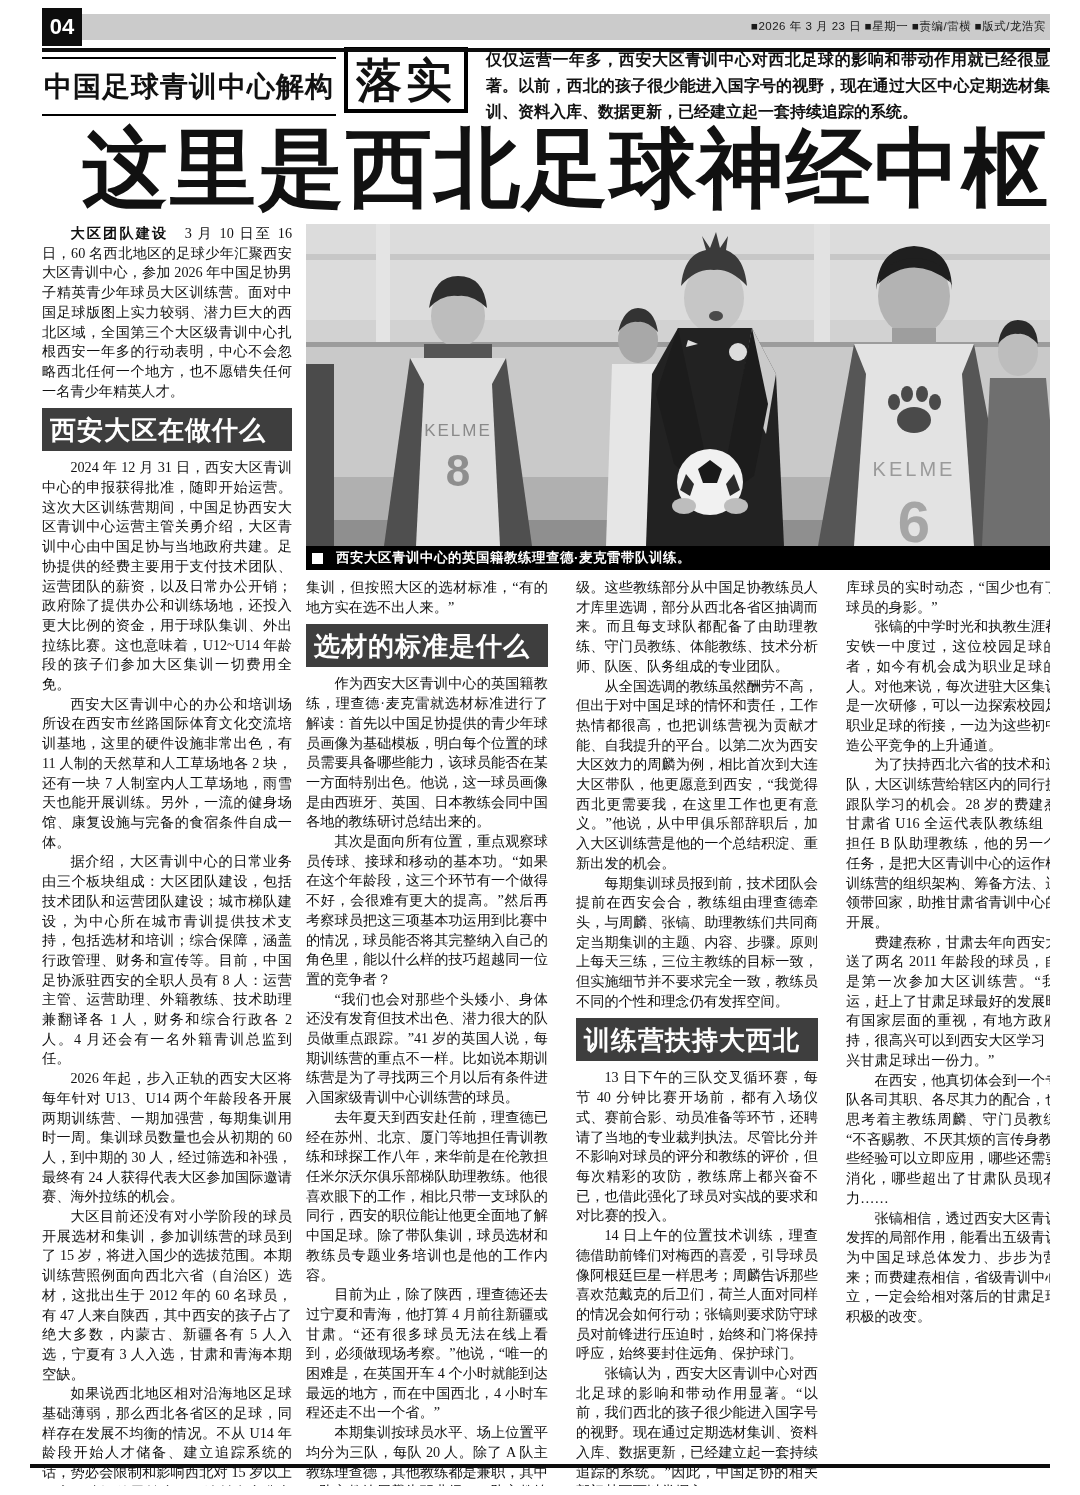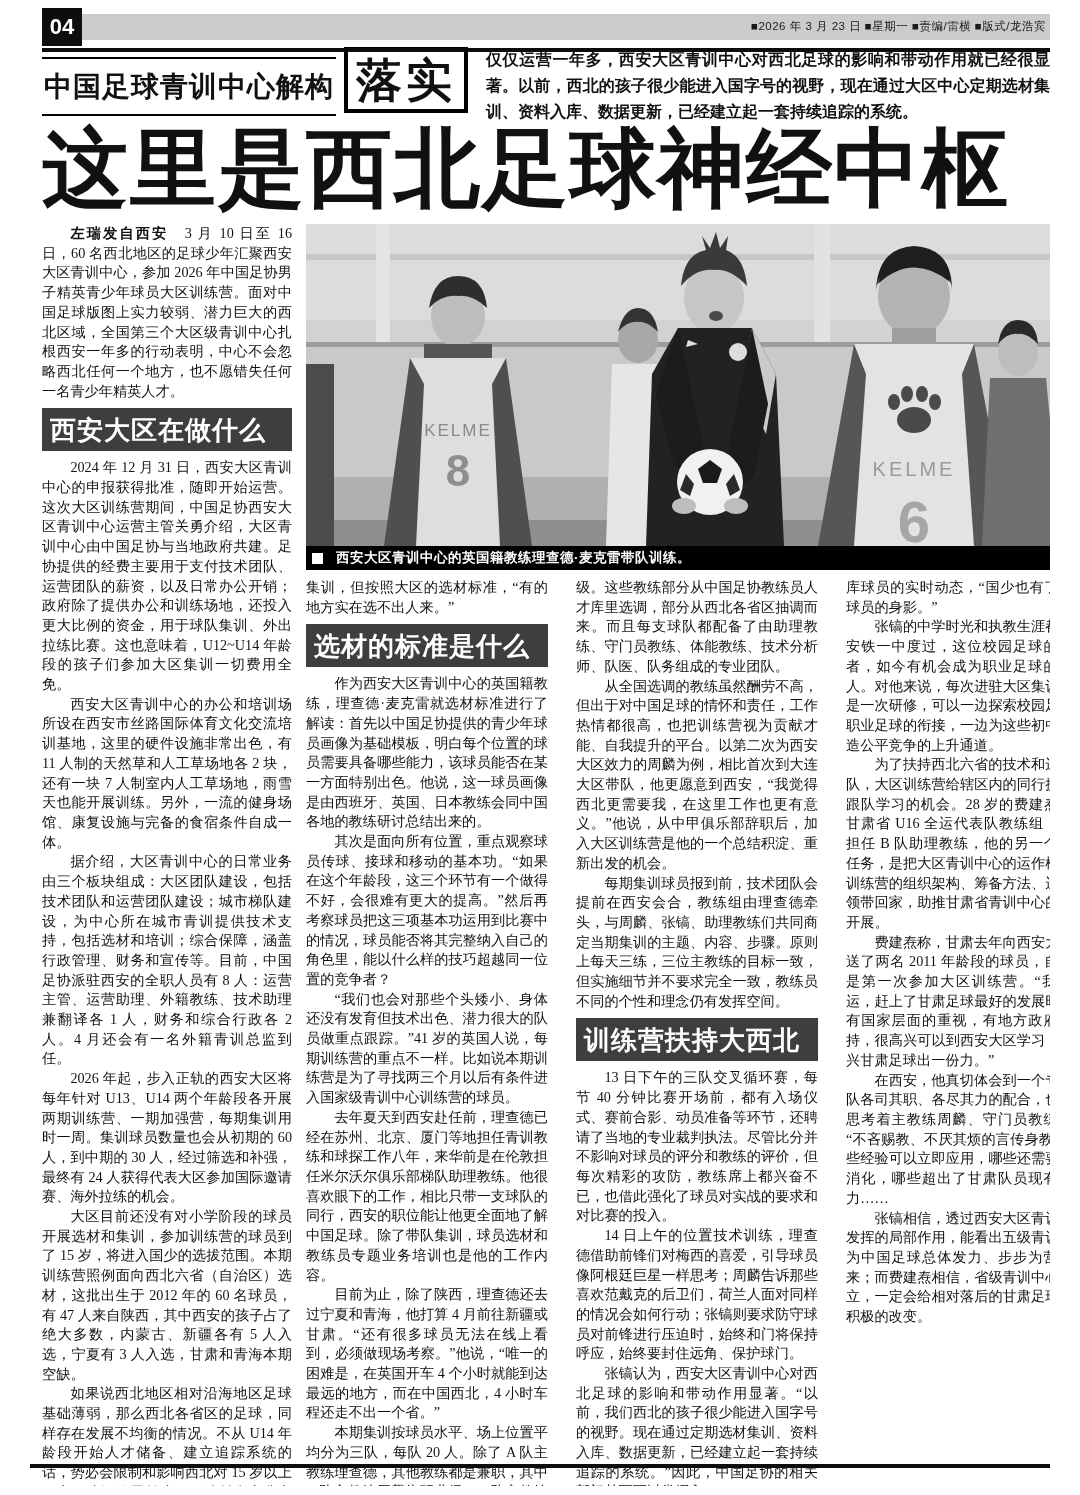--- a/index.html
+++ b/index.html
@@ -36,21 +36,21 @@
     font-family:"Liberation Sans",sans-serif;font-weight:900;font-size:46px;
     line-height:1.1;padding:4px 8px;letter-spacing:4px;white-space:nowrap;
   }
   .kicker-lede{
     flex:1;margin-left:18px;font-family:"Liberation Sans",sans-serif;
     font-weight:bold;font-size:16px;line-height:26px;text-align:justify;
   }
 
   
   .headline{
-    margin:10px 0 0;text-align:left;font-weight:900;
+    margin:10px 0 0;text-align:right;font-weight:900;
     font-size:86px;line-height:90px;letter-spacing:2px;white-space:nowrap;
     font-family:"Liberation Serif","DejaVu Serif",serif;
   }
 
   
   .body-grid{display:flex;gap:14px;margin-top:10px;height:1262px;overflow:hidden;}
   .col{width:250px;flex:0 0 250px;overflow:hidden;height:100%;}
   .right-zone{flex:1;display:flex;flex-direction:column;}
   .cols3{display:flex;gap:28px;margin-top:8px;flex:1;overflow:hidden;}
   .cols3 .col{width:242px;flex:0 0 242px;}
@@ -98,21 +98,21 @@
       <div class="kicker-series">中国足球青训中心解构</div>
       <div class="kicker-stamp">落实</div>
       <div class="kicker-lede">仅仅运营一年多，西安大区青训中心对西北足球的影响和带动作用就已经很显著。以前，西北的孩子很少能进入国字号的视野，现在通过大区中心定期选材集训、资料入库、数据更新，已经建立起一套持续追踪的系统。</div>
     </div>
 
     <div class="headline">这里是西北足球神经中枢</div>
 
     <div class="body-grid">
 
       <div class="col">
-        <p class="ind"><span class="byline">左瑞发自西安</span>　<span>3 月 10 日至 16 日，60 名西北地区的足球少年汇聚西安大区青训中心，参加 2026 年中国足协男子精英青少年球员大区训练营。面对中国足球版图上实力较弱、潜力巨大的西北区域，全国第三个大区级青训中心扎根西安一年多的行动表明，中心不会忽略西北任何一个地方，也不愿错失任何一名青少年精英人才。</span></p>
+        <p class="ind"><span class="byline">大区团队建设</span>　<span>3 月 10 日至 16 日，60 名西北地区的足球少年汇聚西安大区青训中心，参加 2026 年中国足协男子精英青少年球员大区训练营。面对中国足球版图上实力较弱、潜力巨大的西北区域，全国第三个大区级青训中心扎根西安一年多的行动表明，中心不会忽略西北任何一个地方，也不愿错失任何一名青少年精英人才。</span></p>
         <div class="section-head">西安大区在做什么</div>
         <p class="ind">2024 年 12 月 31 日，西安大区青训中心的申报获得批准，随即开始运营。这次大区训练营期间，中国足协西安大区青训中心运营主管关勇介绍，大区青训中心由中国足协与当地政府共建。足协提供的经费主要用于支付技术团队、运营团队的薪资，以及日常办公开销；政府除了提供办公和训练场地，还投入更大比例的资金，用于球队集训、外出拉练比赛。这也意味着，U12~U14 年龄段的孩子们参加大区集训一切费用全免。</p>
         <p class="ind">西安大区青训中心的办公和培训场所设在西安市丝路国际体育文化交流培训基地，这里的硬件设施非常出色，有 11 人制的天然草和人工草场地各 2 块，还有一块 7 人制室内人工草场地，雨雪天也能开展训练。另外，一流的健身场馆、康复设施与完备的食宿条件自成一体。</p>
         <p class="ind">据介绍，大区青训中心的日常业务由三个板块组成：大区团队建设，包括技术团队和运营团队建设；城市梯队建设，为中心所在城市青训提供技术支持，包括选材和培训；综合保障，涵盖行政管理、财务和宣传等。目前，中国足协派驻西安的全职人员有 8 人：运营主管、运营助理、外籍教练、技术助理兼翻译各 1 人，财务和综合行政各 2 人。4 月还会有一名外籍青训总监到任。</p>
         <p class="ind">2026 年起，步入正轨的西安大区将每年针对 U13、U14 两个年龄段各开展两期训练营、一期加强营，每期集训用时一周。集训球员数量也会从初期的 60 人，到中期的 30 人，经过筛选和补强，最终有 24 人获得代表大区参加国际邀请赛、海外拉练的机会。</p>
         <p class="ind">大区目前还没有对小学阶段的球员开展选材和集训，参加训练营的球员到了 15 岁，将进入国少的选拔范围。本期训练营照例面向西北六省（自治区）选材，这批出生于 2012 年的 60 名球员，有 47 人来自陕西，其中西安的孩子占了绝大多数，内蒙古、新疆各有 5 人入选，宁夏有 3 人入选，甘肃和青海本期空缺。</p>
         <p class="ind">如果说西北地区相对沿海地区足球基础薄弱，那么西北各省区的足球，同样存在发展不均衡的情况。不从 U14 年龄段开始人才储备、建立追踪系统的话，势必会限制和影响西北对 15 岁以上国字号建设的贡献度。用选材专家裴永久的话说，大家都希望每个省都有孩子参加</p>
       </div>
 
       <div class="right-zone">

